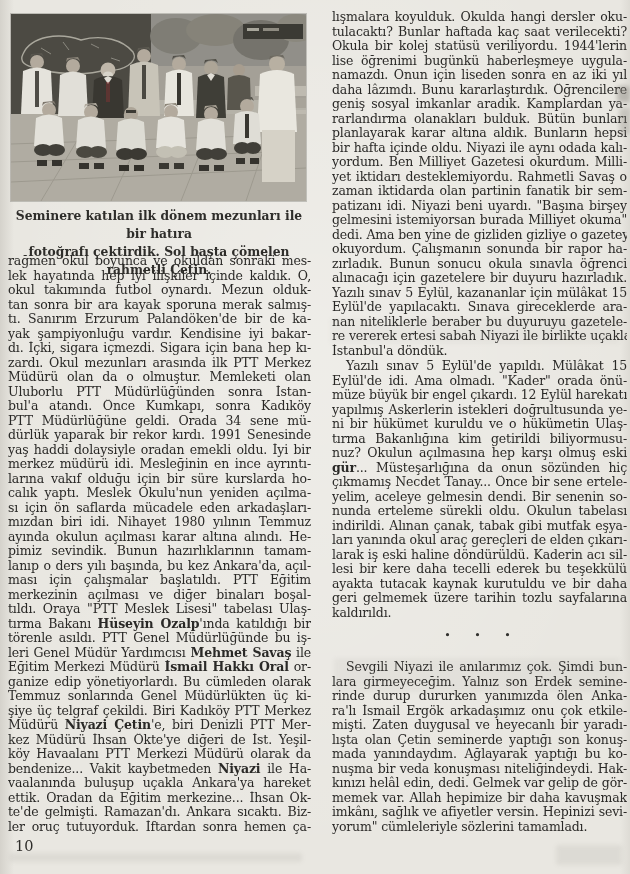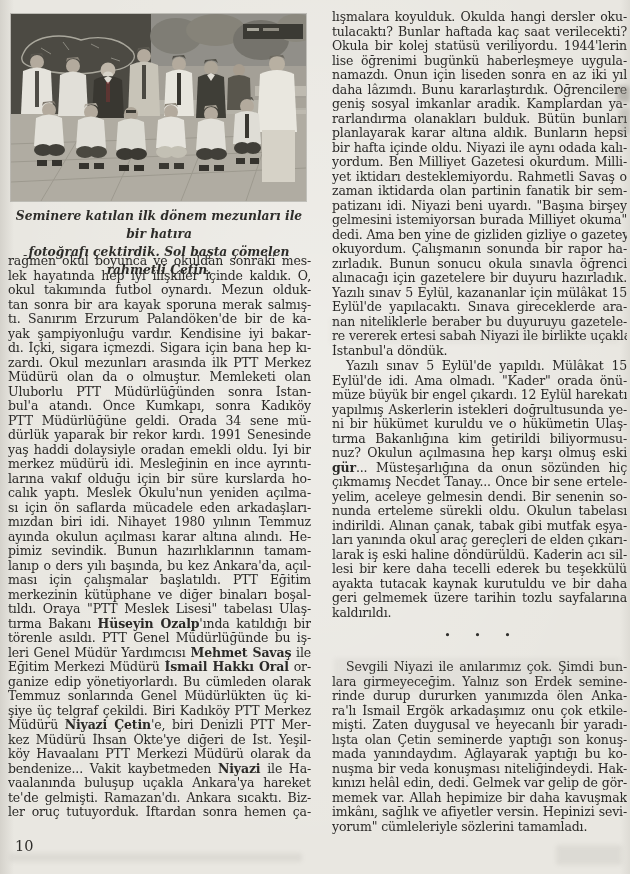--- a/index.html
+++ b/index.html
@@ -14,21 +14,21 @@
     background:
       radial-gradient(ellipse at 50% 40%, rgba(255,255,255,.25), rgba(0,0,0,0) 70%),
       linear-gradient(90deg, rgba(120,115,105,.18) 0, rgba(0,0,0,0) 14px),
       linear-gradient(270deg, rgba(120,115,105,.10) 0, rgba(0,0,0,0) 10px),
       #e9e7e1;
   }
   .photo{position:absolute;left:11px;top:14px;width:295px;height:187px;margin:0;padding:0;
     box-shadow:0 0 0 1px rgba(60,58,52,.25);}
   .photo svg{display:block;width:100%;height:100%;}
   .caption{position:absolute;left:14px;top:207px;width:290px;text-align:center;
-    font-style:italic;font-weight:bold;font-size:12.3px;line-height:18px;color:#2e2d2a;}
+    font-weight:bold;font-size:12.3px;line-height:18px;color:#2e2d2a;}
   .col{position:absolute;}
   .col-left{left:8px;top:254px;width:303px;}
   .col-right{left:332px;top:10px;width:295px;}
   .para + .para{margin-top:1px;}
   .ln{
     font-size:12.5px;line-height:14.5px;height:14.5px;overflow:hidden;
     letter-spacing:-0.15px;
     text-align:justify;text-align-last:justify;
     white-space:nowrap;
   }
@@ -211,34 +211,35 @@
         <div class="ln">yaş haddi dolaysiyle oradan emekli oldu. İyi bir</div>
         <div class="ln">merkez müdürü idi. Mesleğinin en ince ayrıntı-</div>
         <div class="ln">larına vakıf olduğu için bir süre kurslarda ho-</div>
         <div class="ln">calık yaptı. Meslek Okulu'nun yeniden açılma-</div>
         <div class="ln">sı için ön saflarda mücadele eden arkadaşları-</div>
         <div class="ln">mızdan biri idi. Nihayet 1980 yılının Temmuz</div>
         <div class="ln">ayında okulun açılması karar altına alındı. He-</div>
         <div class="ln">pimiz sevindik. Bunun hazırlıklarının tamam-</div>
         <div class="ln">lanıp o ders yılı başında, bu kez Ankara'da, açıl-</div>
         <div class="ln">ması için çalışmalar başlatıldı. PTT Eğitim</div>
-        <div class="ln">merkezinin kütüphane ve diğer binaları boşal-</div>
+        <div class="ln">merkezinin açılması ve diğer binaları boşal-</div>
         <div class="ln">tıldı. Oraya "PTT Meslek Lisesi" tabelası Ulaş-</div>
         <div class="ln">tırma Bakanı <b>Hüseyin Özalp</b>'ında katıldığı bir</div>
         <div class="ln">törenle asıldı. PTT Genel Müdürlüğünde bu iş-</div>
         <div class="ln">leri Genel Müdür Yardımcısı <b>Mehmet Savaş</b> ile</div>
         <div class="ln">Eğitim Merkezi Müdürü <b>İsmail Hakkı Oral</b> or-</div>
         <div class="ln">ganize edip yönetiyorlardı. Bu cümleden olarak</div>
         <div class="ln">Temmuz sonlarında Genel Müdürlükten üç ki-</div>
         <div class="ln">şiye üç telgraf çekildi. Biri Kadıköy PTT Merkez</div>
         <div class="ln">Müdürü <b>Niyazi Çetin</b>'e, biri Denizli PTT Mer-</div>
         <div class="ln">kez Müdürü İhsan Ökte'ye diğeri de İst. Yeşil-</div>
         <div class="ln">köy Havaalanı PTT Merkezi Müdürü olarak da</div>
         <div class="ln">bendenize... Vakit kaybetmeden <b>Niyazi</b> ile Ha-</div>
         <div class="ln">vaalanında buluşup uçakla Ankara'ya hareket</div>
+        <div class="ln">ettik. Oradan da Eğitim merkezine... İhsan Ök-</div>
         <div class="ln">te'de gelmişti. Ramazan'dı. Ankara sıcaktı. Biz-</div>
         <div class="ln">ler oruç tutuyorduk. İftardan sonra hemen ça-</div>
       </div>
     </div>
 
   <div class="col col-right">
       <div class="para">
         <div class="ln">lışmalara koyulduk. Okulda hangi dersler oku-</div>
         <div class="ln">tulacaktı? Bunlar haftada kaç saat verilecekti?</div>
         <div class="ln">Okula bir kolej statüsü veriliyordu. 1944'lerin</div>

